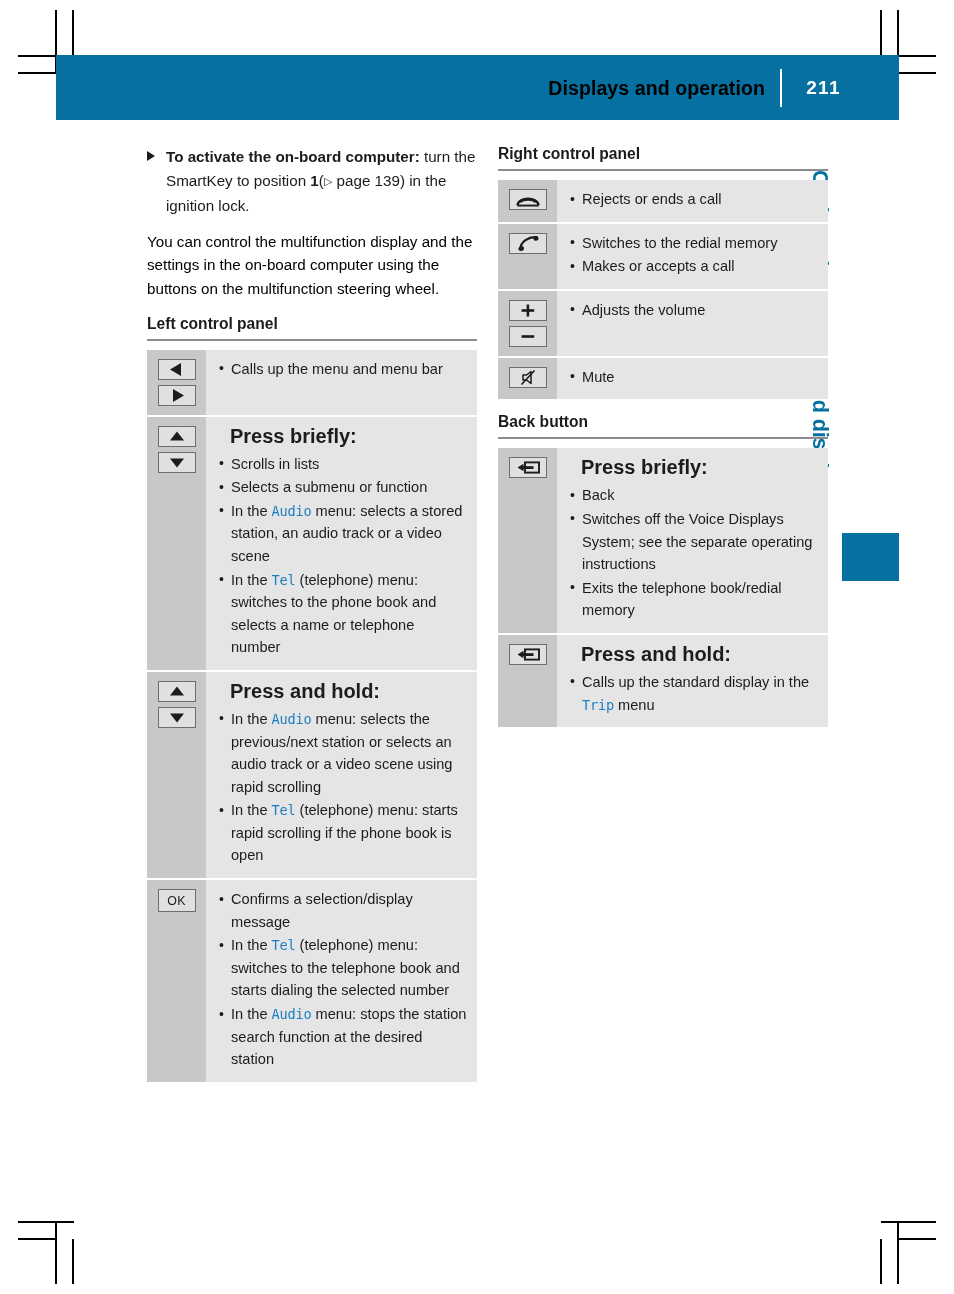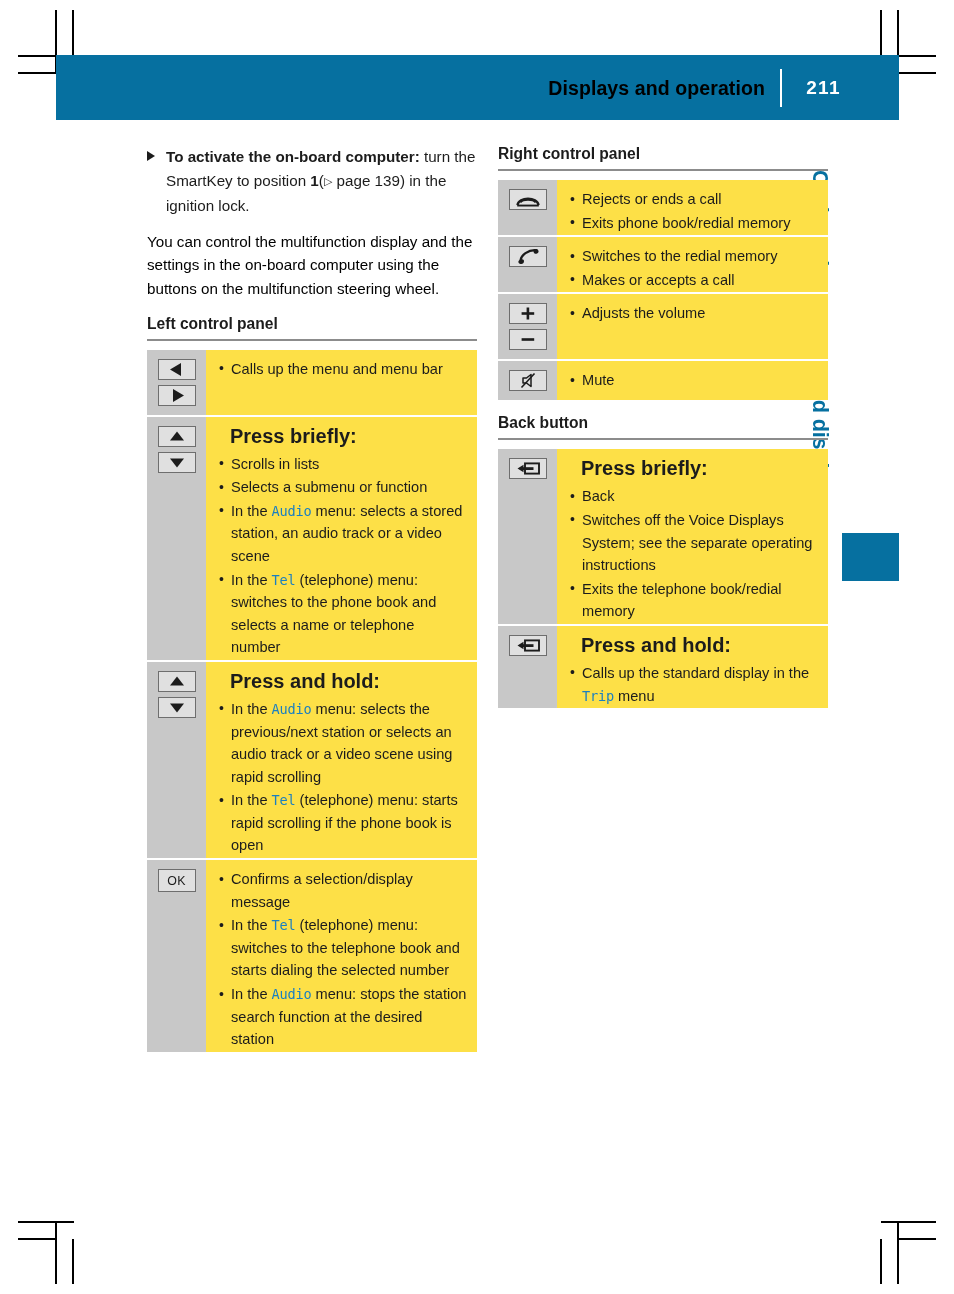--- a/index.html
+++ b/index.html
@@ -150,22 +150,22 @@
     flex: 0 0 59px;
     background: #c8c8c8;
     padding: 9px 0 9px 0;
     display: flex;
     flex-direction: column;
     align-items: center;
     gap: 5px;
   }
   .text-cell {
     flex: 1 1 auto;
-    background: #fde047;
-    padding: 8px 10px 0 12px;
+    background: #e5e5e5;
+    padding: 8px 10px 10px 12px;
   }
   .cell-head {
     font-size: 20px;
     font-weight: bold;
     margin: 1px 0 7px 12px;
     line-height: 20px;
   }
   .cell-list { list-style: none; margin: 0; padding: 0; }
   .cell-list li {
     position: relative;
@@ -353,21 +353,20 @@
                 <path d="M8.5 16.2 C9.5 7.5 28.5 7.5 29.5 16.2" fill="none" stroke="#1c1c1c" stroke-width="2.4"></path>
                 <path d="M11.5 13.4 C14 10.2 24 10.2 26.5 13.4" fill="none" stroke="#1c1c1c" stroke-width="1.6"></path>
                 <rect x="8.2" y="15.6" width="21.6" height="1.9" fill="#1c1c1c"></rect>
               </svg>
             </span>
           </div>
         </div>
         <div class="text-cell">
           <ul class="cell-list">
             <li>Rejects or ends a call</li>
-            <li>Exits phone book/redial memory</li>
           </ul>
         </div>
       </div>
       <div class="spec-row">
         <div class="icon-cell">
           <div class="key">
             <span>
               <svg width="38" height="21" viewBox="0 0 38 21">
                 <path d="M11.5 16.5 C11 8.5 20 3.5 27.5 4.2" fill="none" stroke="#1c1c1c" stroke-width="2.3" stroke-linecap="round"></path>
                 <path d="M9.5 15 C12.5 11.8 16.5 13 14.5 17 C12.5 19.4 8.5 17.5 9.5 15 Z" fill="#1c1c1c"></path>

